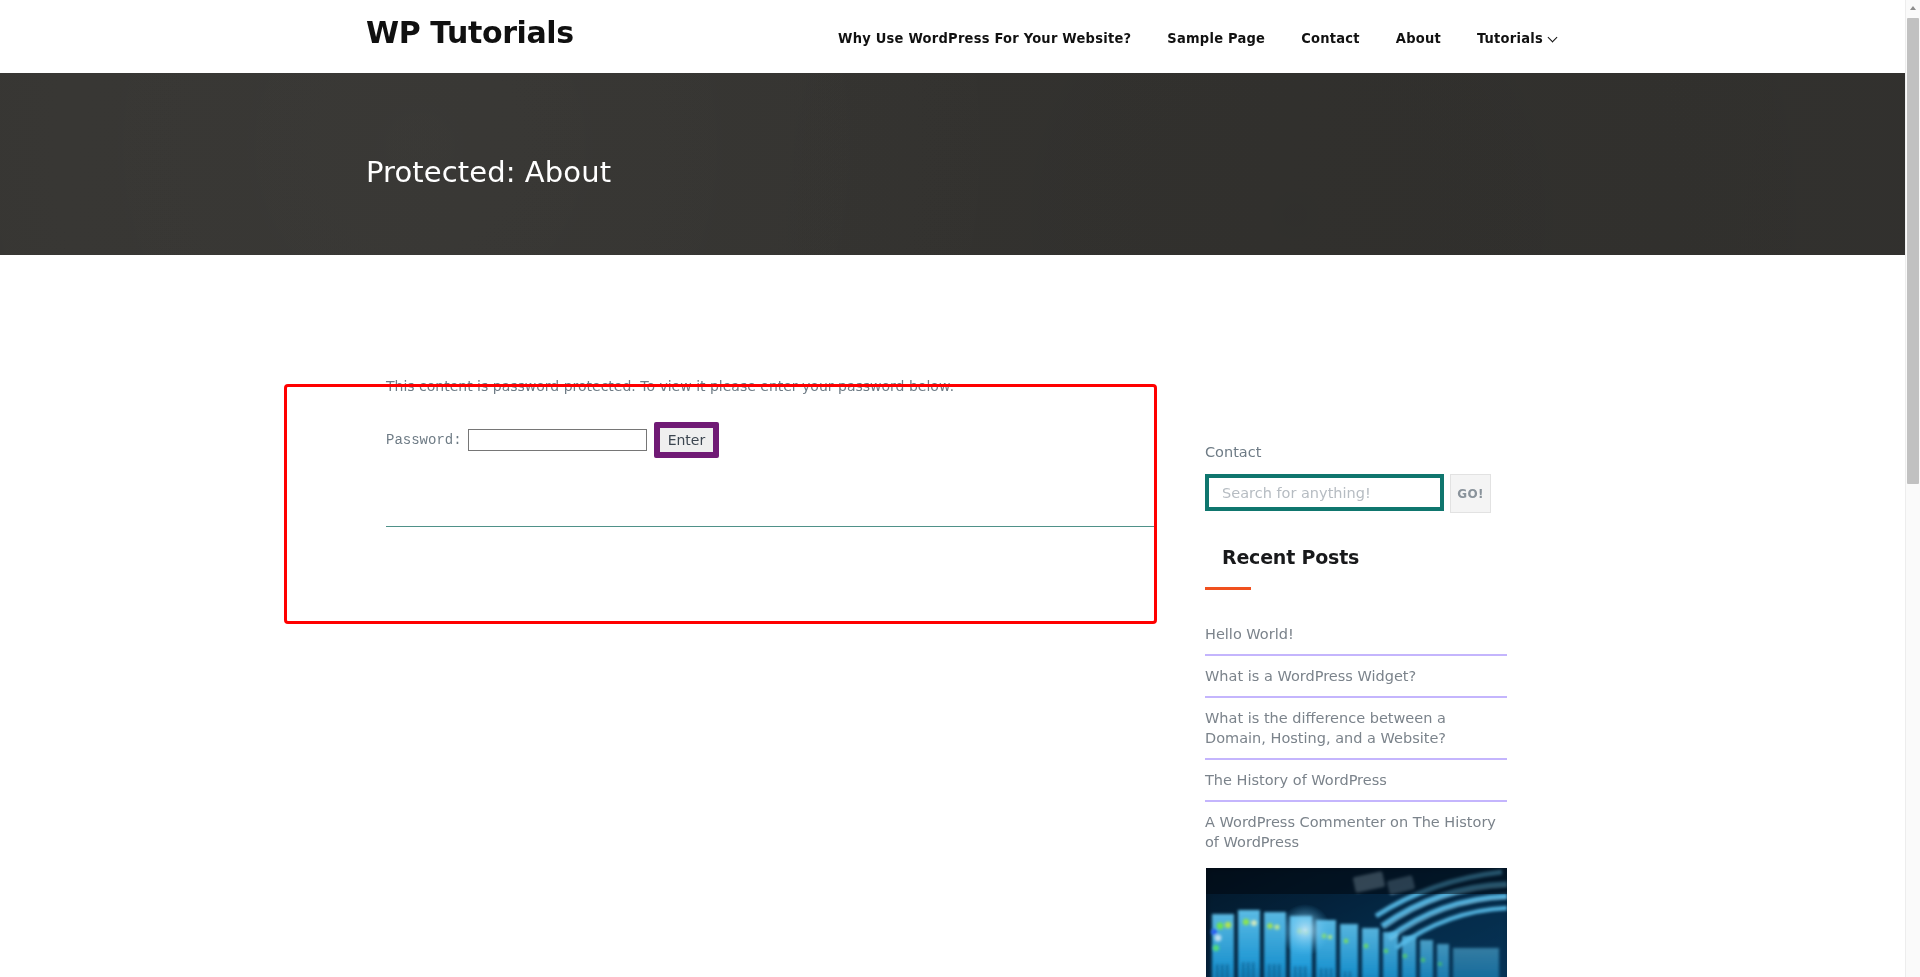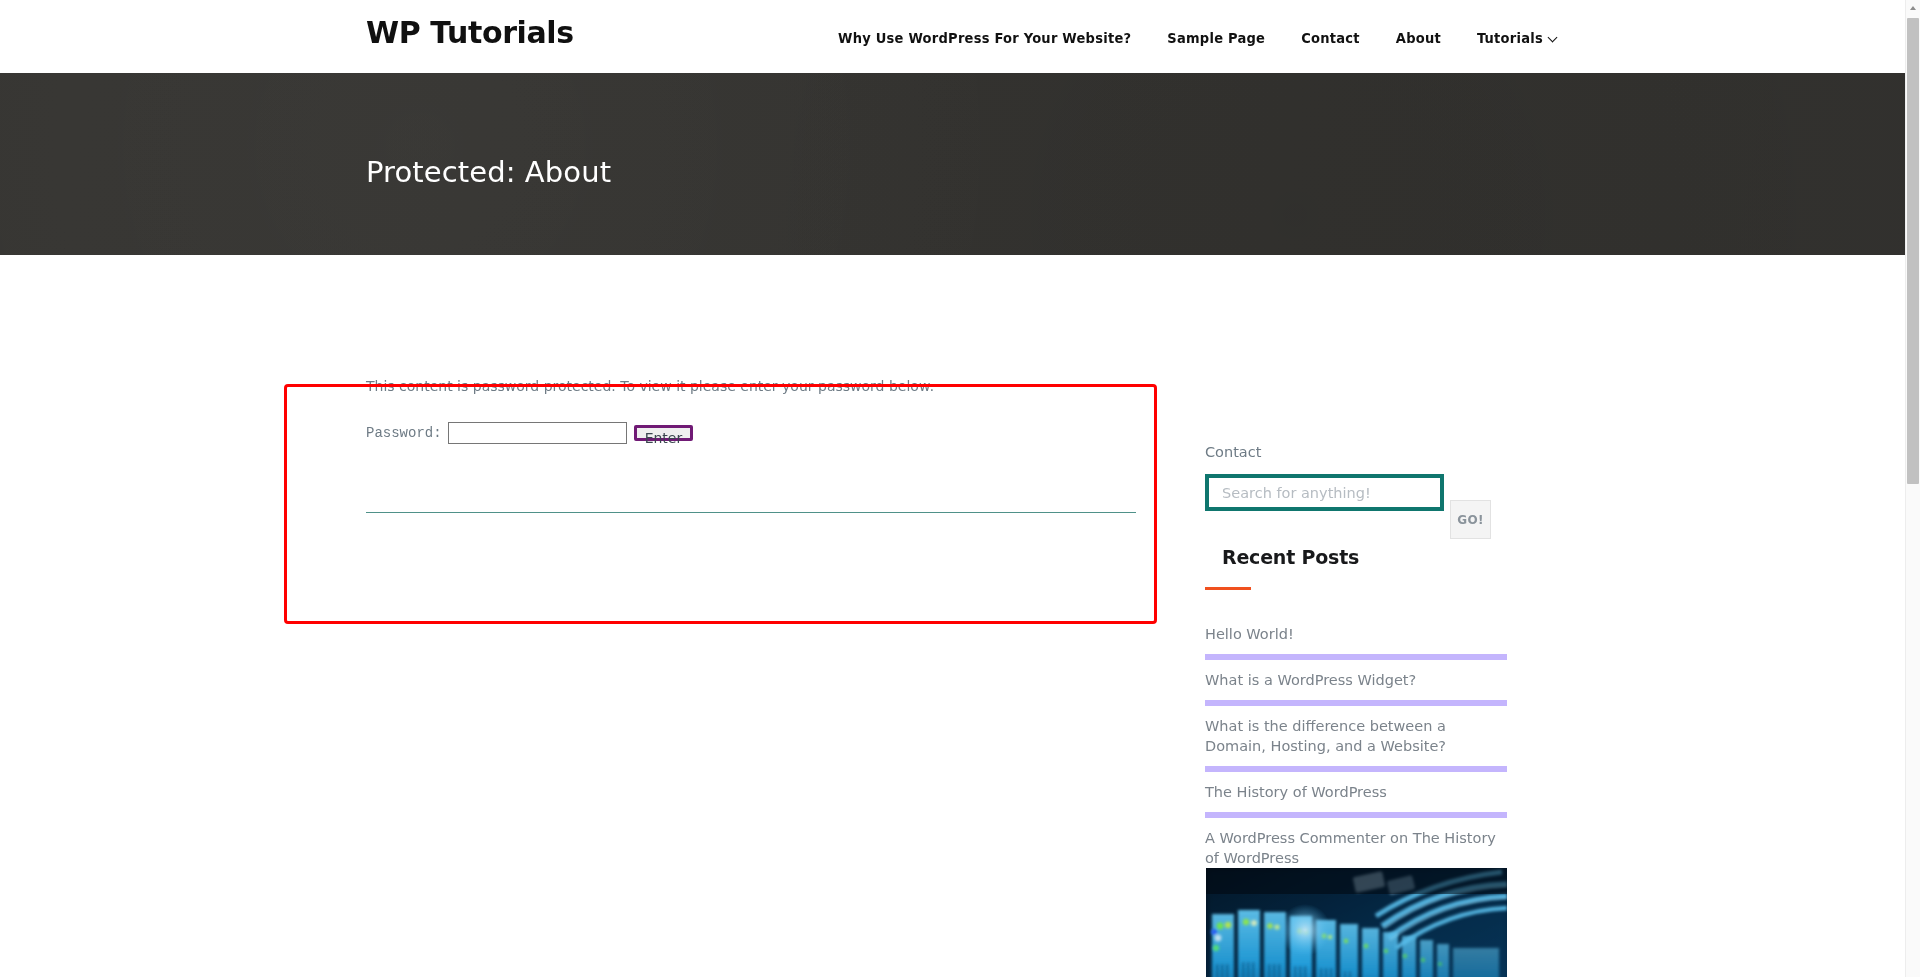--- a/index.html
+++ b/index.html
@@ -118,21 +118,21 @@
   .content-wrap {
     position: absolute;
     left: 0;
     top: 262px;
     width: 1905px;
     bottom: 0;
   }
 
   .article {
     position: absolute;
-    left: 366px;
+    left: 386px;
     top: 112px;
     width: 770px;
   }
   .pwd-intro {
     font-family: "DejaVu Sans", sans-serif;
     font-size: 14px;
     color: #6e7b85;
     line-height: 24px;
     margin: 0 0 24px 0;
   }
@@ -155,24 +155,24 @@
     border: 1px solid #767676;
     background: #ffffff;
     font-family: "Liberation Sans", sans-serif;
     font-size: 13px;
     padding: 1px 3px;
     color: #222;
     outline: none;
   }
   .pwd-submit {
     margin-left: 7px;
-    height: 16px;
+    height: 36px;
     padding: 0 8px;
     background: #efefef;
-    border: 3px solid #701a75;
+    border: 6px solid #701a75;
     border-radius: 2px;
     font-family: "DejaVu Sans", sans-serif;
     font-size: 14px;
     color: #3c4650;
     cursor: pointer;
     line-height: 20px;
   }
   .teal-rule {
     margin-top: 68px;
     width: 770px;
@@ -227,41 +227,40 @@
     height: 39px;
     margin-left: 6px;
     background: #f4f4f4;
     border: 1px solid #e2e2e2;
     font-family: "DejaVu Sans", sans-serif;
     font-size: 12px;
     font-weight: 600;
     color: #8a939b;
     letter-spacing: 0.3px;
     cursor: pointer;
-    margin-top: 26px;
   }
 
   .widget-posts { position: absolute; top: 265px; left: 0; width: 302px; }
   .widget-title {
     font-family: "DejaVu Sans", sans-serif;
     font-size: 19px;
     font-weight: 700;
     color: #18191b;
     letter-spacing: -0.2px;
     margin: 17px;
     line-height: 26px;
   }
   .title-accent {
     width: 46px;
     height: 3px;
     background: #f0501e;
     margin-top: 13px;
   }
   .post-list { list-style: none; margin: 24px 0 0 0; padding: 0; }
-  .post-list li { border-bottom: 6px solid #c4b5fd; }
+  .post-list li { border-bottom: 2px solid #c4b5fd; }
   .post-list li:last-child { border-bottom: 0; }
   .post-list a {
     display: block;
     font-family: "DejaVu Sans", sans-serif;
     font-size: 14.5px;
     color: #7b838b;
     text-decoration: none;
     line-height: 20px;
     padding: 10px 0 10px 0;
   }

